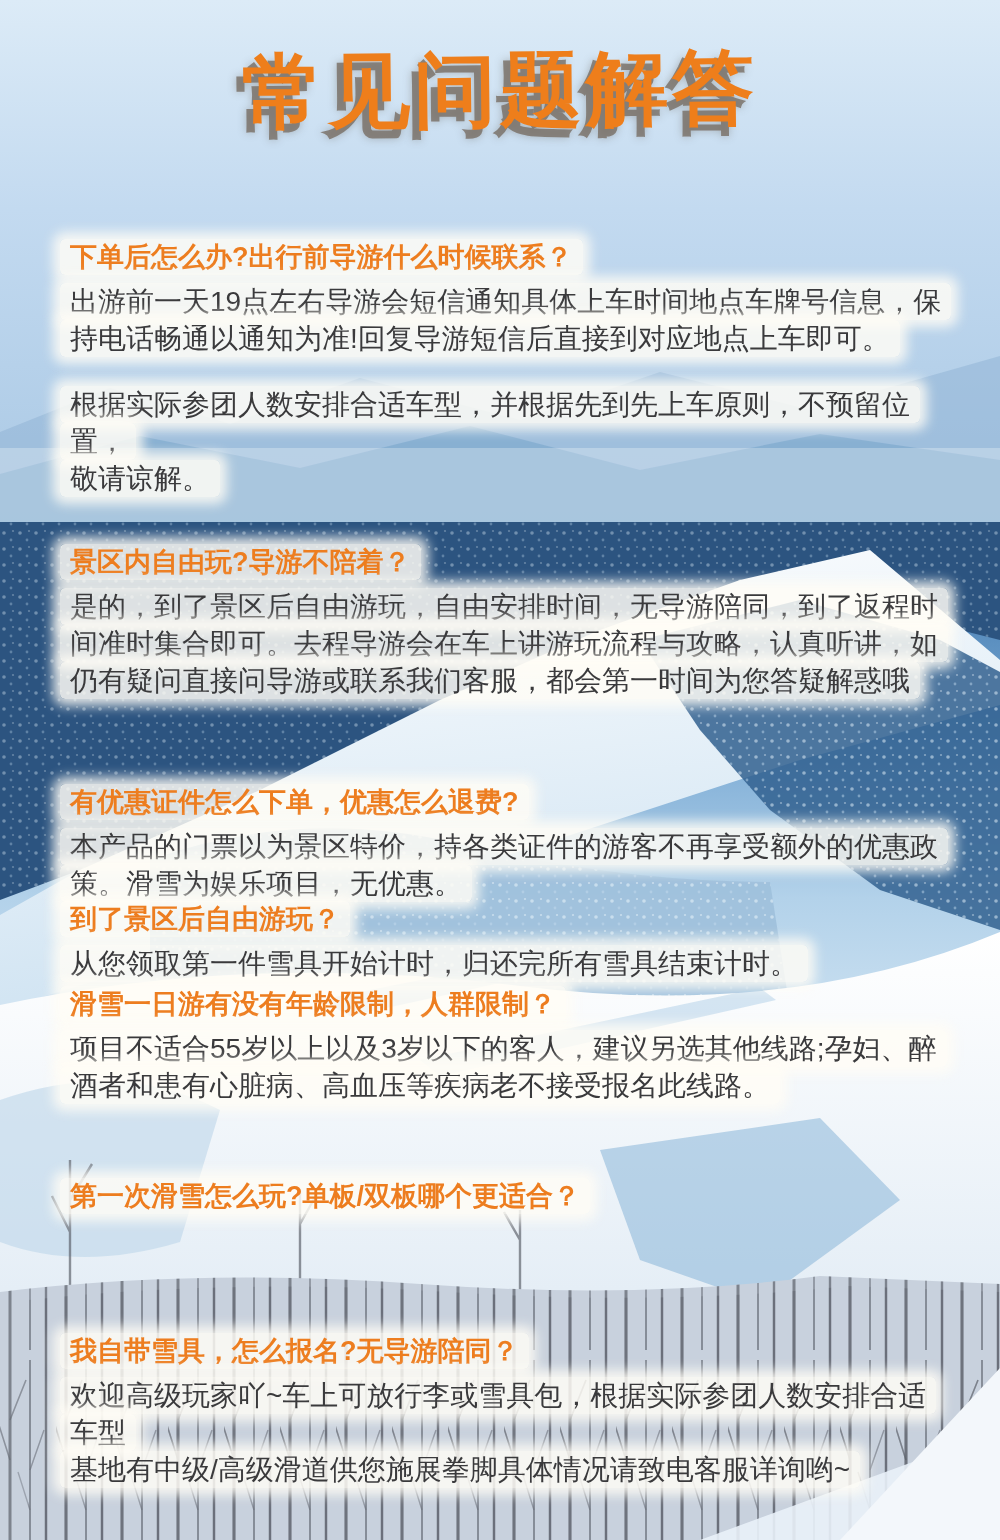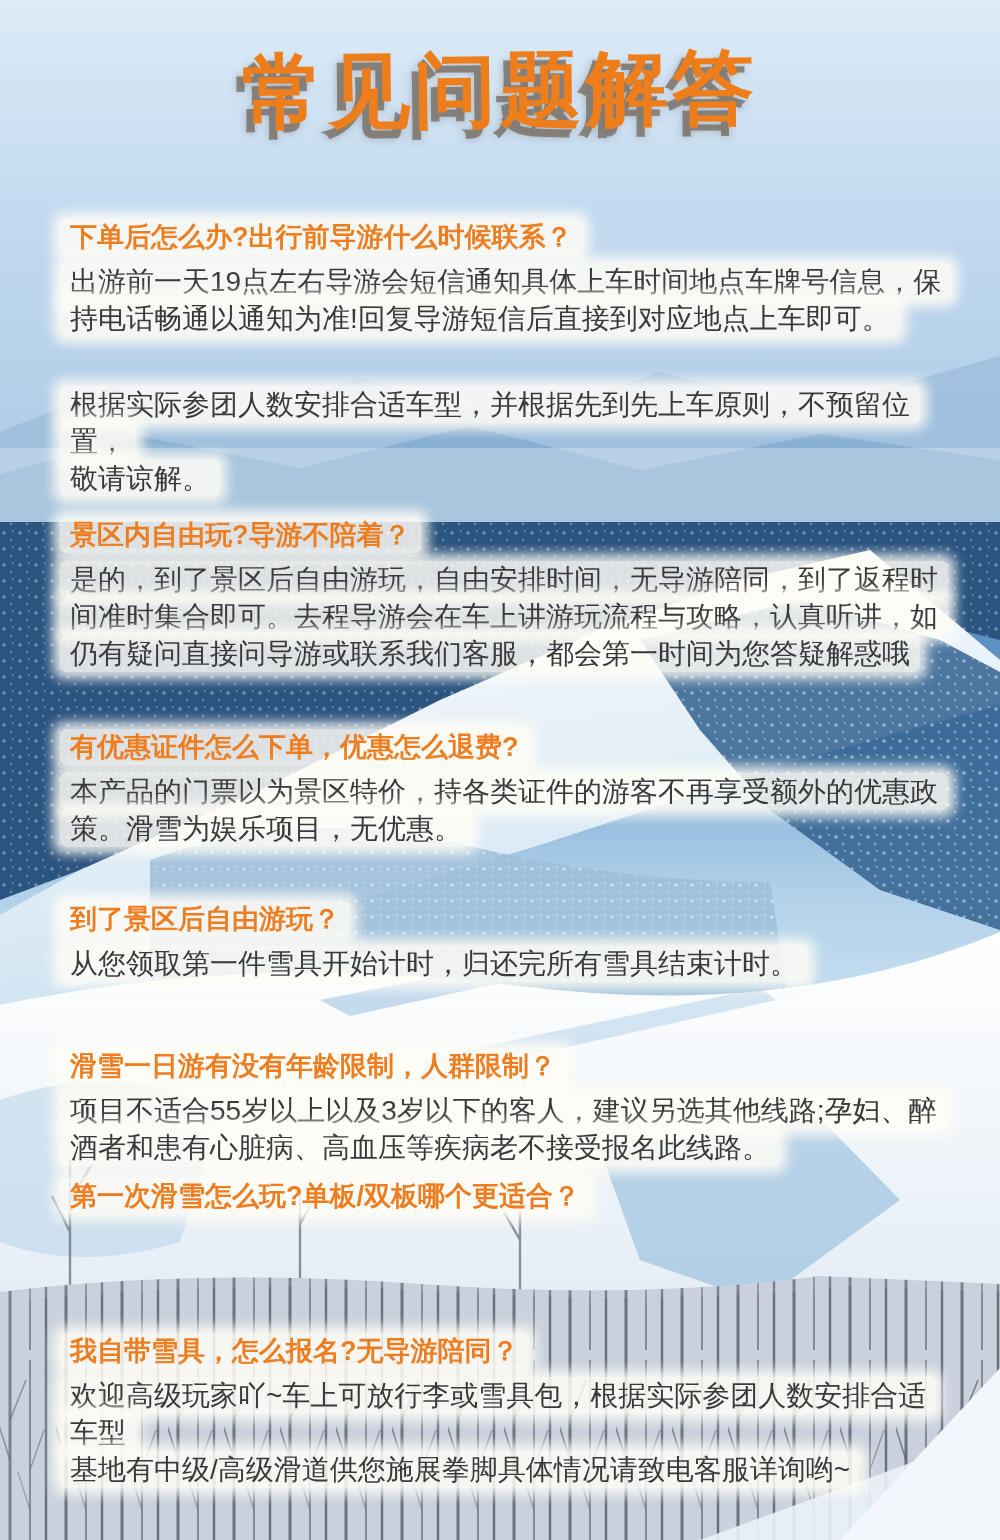--- a/index.html
+++ b/index.html
@@ -101,50 +101,50 @@
     </g>
     <path d="M0,1292 Q200,1268 420,1284 T820,1276 L1000,1284 L1000,1540 L0,1540 Z" fill="#c8d1dd"></path>
     <path d="M0,1292 Q200,1268 420,1284 T820,1276 L1000,1284 L1000,1540 L0,1540 Z" fill="url(#trees)" opacity=".8"></path>
     <path d="M28,1300 Q228,1278 448,1292 T848,1286 L1000,1292 L1000,1540 L28,1540 Z" fill="url(#trees)" opacity=".4"></path>
     <path d="M700,1540 L1000,1430 L1000,1540 Z" fill="#e9f1f8" opacity=".9"></path>
     <path d="M840,1540 L1000,1368 L1000,1540 Z" fill="#f3f7fb"></path>
   </svg>
 
   <h1 class="title">常见问题解答</h1>
 
-  <section class="qa" style="top:220px">
+  <section class="qa" style="top:240px">
     <div class="q"><span class="hl">下单后怎么办?出行前导游什么时候联系？</span></div>
     <div class="a"><span class="hl">出游前一天19点左右导游会短信通知具体上车时间地点车牌号信息，保
 持电话畅通以通知为准!回复导游短信后直接到对应地点上车即可。</span></div>
   </section>
 
   <section class="qa" style="top:386px">
     <div class="a"><span class="hl">根据实际参团人数安排合适车型，并根据先到先上车原则，不预留位置，
 敬请谅解。</span></div>
   </section>
 
-  <section class="qa" style="top:518px">
+  <section class="qa" style="top:545px">
     <div class="q"><span class="hl">景区内自由玩?导游不陪着？</span></div>
     <div class="a"><span class="hl">是的，到了景区后自由游玩，自由安排时间，无导游陪同，到了返程时
 间准时集合即可。去程导游会在车上讲游玩流程与攻略，认真听讲，如
 仍有疑问直接问导游或联系我们客服，都会第一时间为您答疑解惑哦</span></div>
   </section>
 
-  <section class="qa" style="top:730px">
+  <section class="qa" style="top:785px">
     <div class="q"><span class="hl">有优惠证件怎么下单，优惠怎么退费?</span></div>
     <div class="a"><span class="hl">本产品的门票以为景区特价，持各类证件的游客不再享受额外的优惠政
 策。滑雪为娱乐项目，无优惠。</span></div>
   </section>
 
   <section class="qa" style="top:902px">
     <div class="q"><span class="hl">到了景区后自由游玩？</span></div>
     <div class="a"><span class="hl">从您领取第一件雪具开始计时，归还完所有雪具结束计时。</span></div>
   </section>
 
-  <section class="qa" style="top:1049px">
+  <section class="qa" style="top:987px">
     <div class="q"><span class="hl">滑雪一日游有没有年龄限制，人群限制？</span></div>
     <div class="a"><span class="hl">项目不适合55岁以上以及3岁以下的客人，建议另选其他线路;孕妇、醉
 酒者和患有心脏病、高血压等疾病老不接受报名此线路。</span></div>
   </section>
 
   <section class="qa" style="top:1179px">
     <div class="q"><span class="hl">第一次滑雪怎么玩?单板/双板哪个更适合？</span></div>
   </section>
 
   <section class="qa" style="top:1334px">

